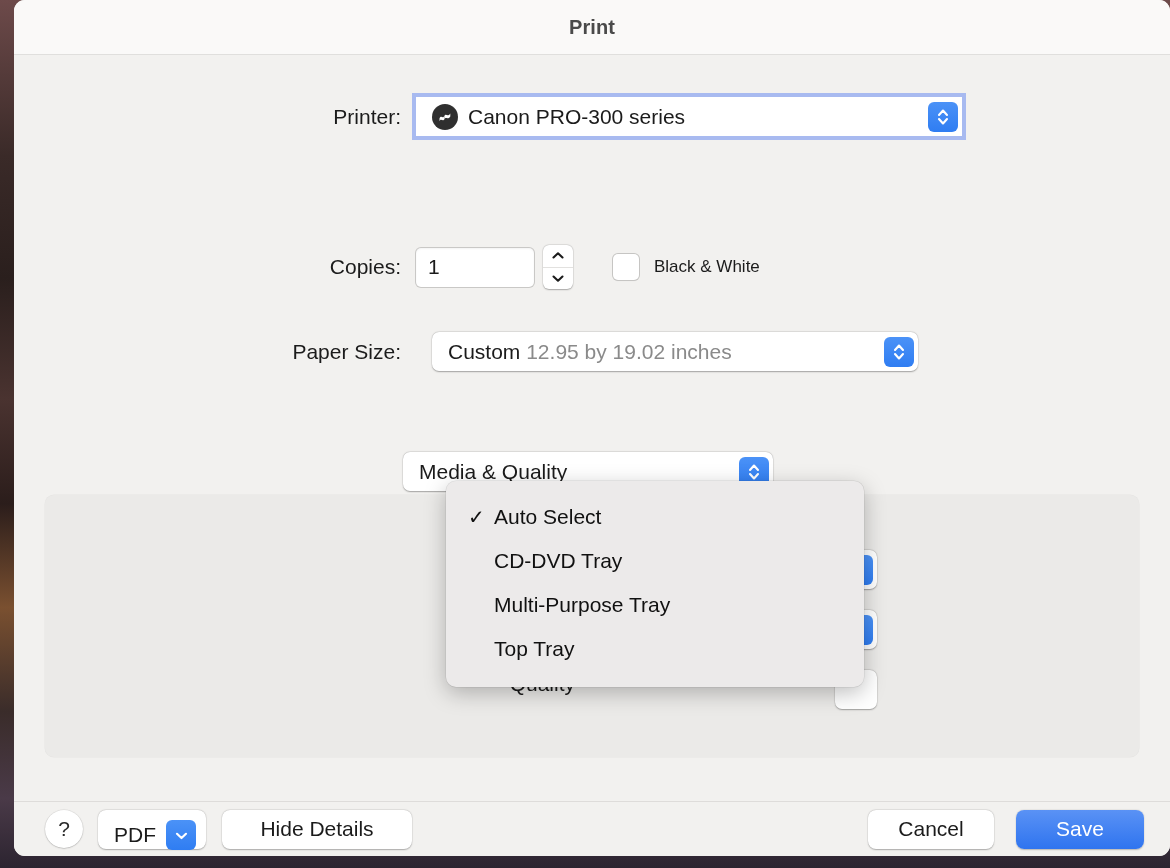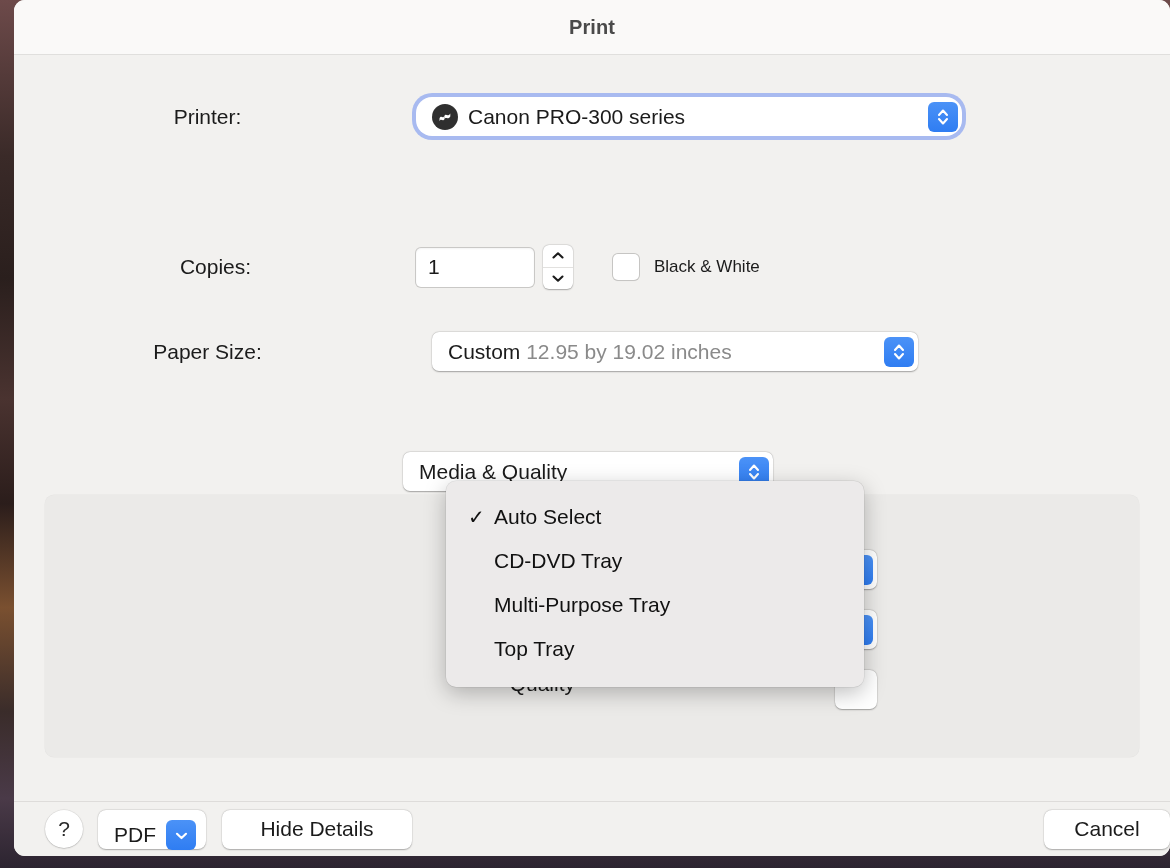--- a/index.html
+++ b/index.html
@@ -59,21 +59,21 @@
 
   
   .row {
     position: absolute;
     display: flex;
     align-items: center;
   }
   .label {
     font-size: 21px;
     color: #1b1b1b;
-    text-align: center;
+    text-align: right;
     white-space: nowrap;
   }
 
   
   .popup {
     position: relative;
     height: 39px;
     background: #ffffff;
     border-radius: 7px;
     box-shadow: 0 0.5px 1.5px rgba(0,0,0,0.30), 0 0 0 0.5px rgba(0,0,0,0.07);
@@ -100,21 +100,21 @@
     display: flex;
     flex-direction: column;
     align-items: center;
     justify-content: center;
     gap: 2px;
   }
   .chev-sq svg { display: block; }
 
   .focusring {
     box-shadow: 0 0 0 4px #a8baf0, 0 0.5px 1.5px rgba(0,0,0,0.25);
-    border-radius: 16px;
+    border-radius: 0;
   }
 
   
   .printer-icon {
     width: 26px; height: 26px;
     border-radius: 50%;
     background: #2f2f2f;
     display: flex; align-items: center; justify-content: center;
     margin-right: 10px;
     flex: none;
@@ -410,16 +410,17 @@
       <div class="btn pdf-btn" style="margin-left:15px;">
         <span>PDF</span>
         <span class="pdf-chev">
           <svg width="15" height="11" viewBox="0 0 15 11">
             <path d="M3 3.8 L7.5 8.0 L12 3.8" stroke="#ffffff" stroke-width="2.2" fill="none" stroke-linecap="round" stroke-linejoin="round"></path>
           </svg>
         </span>
       </div>
       <div class="btn" style="margin-left:16px; width:190px;">Hide Details</div>
       <div class="btn" style="margin-left:auto; width:126px;">Cancel</div>
+      <div class="btn btn-primary" style="margin-left:22px; margin-right:26px; width:128px;">Save</div>
     </div>
 
   </div>
 </div>
 
 </body></html>

